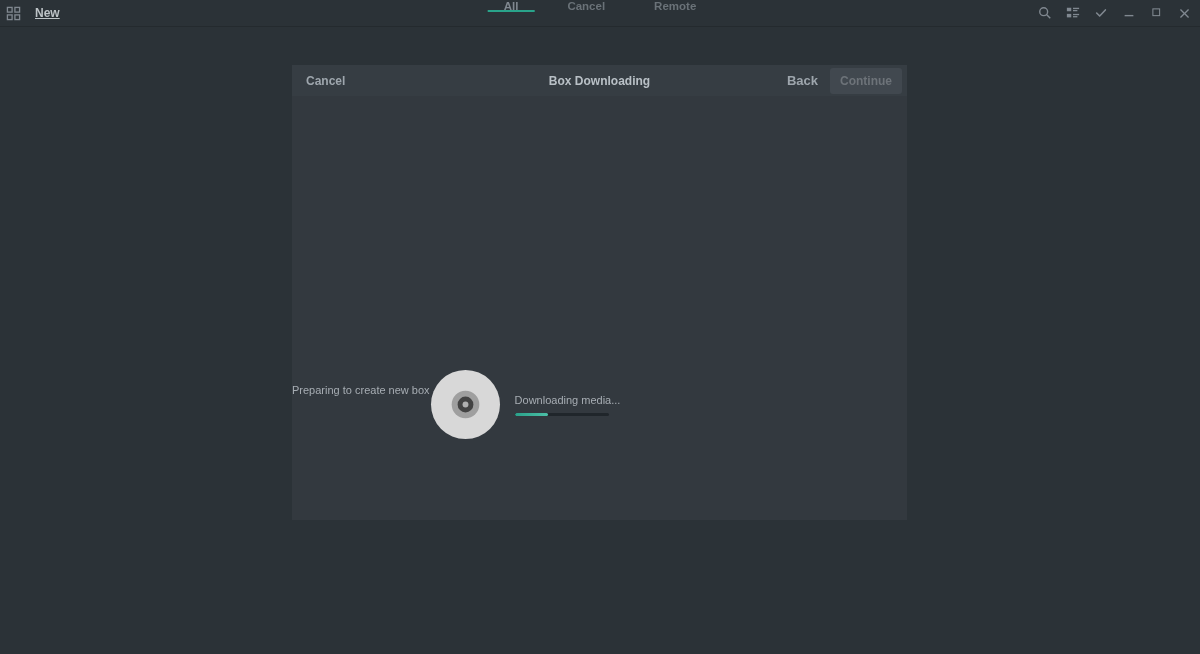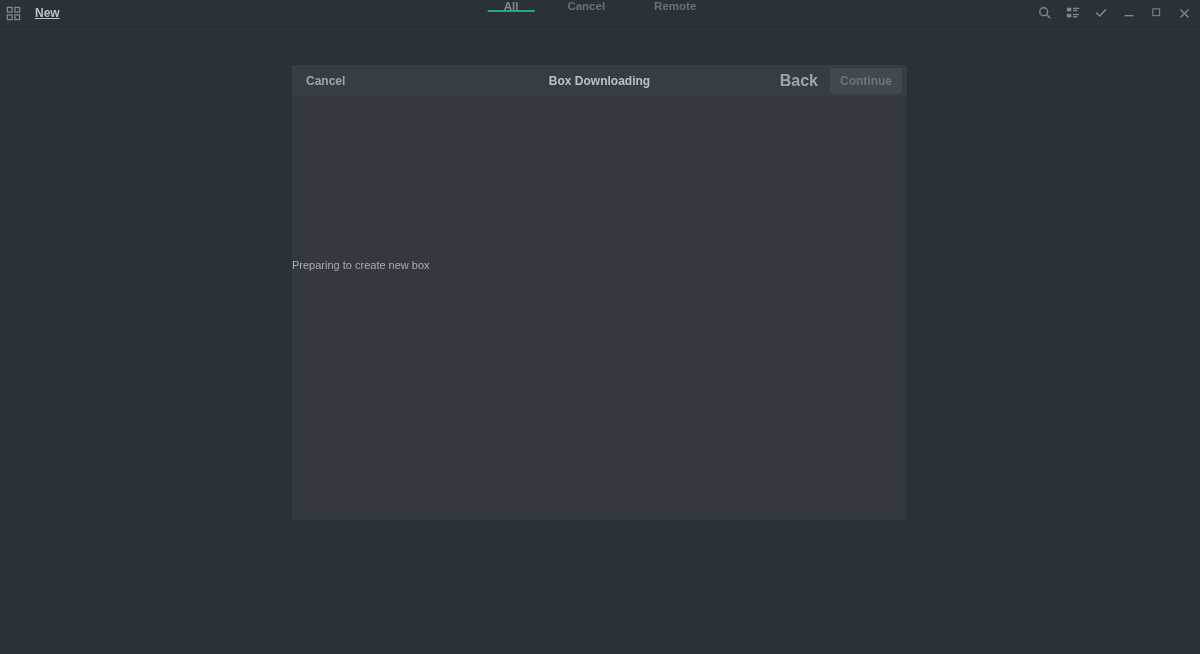--- a/index.html
+++ b/index.html
@@ -128,35 +128,36 @@
       right: 5px;
       display: flex;
       align-items: center;
       gap: 4px;
     }
     .dh-back {
       color: #9ea6ad;
       font-weight: bold;
       padding: 6px 8px;
       cursor: pointer;
-      font-size: 16px;
+      font-size: 13px;
     }
     .dh-continue {
       background: #41484f;
       color: #6d7379;
       font-weight: bold;
       padding: 6px 10px;
       border-radius: 3px;
       cursor: default;
       font-size: 12px;
     }
     .dialog-body {
       flex: 1;
       display: flex;
       flex-direction: row;
+      align-items: center;
       padding-top: 163px;
     }
     .prepare-text {
       color: #a7adb3;
       font-size: 11px;
     }
     .download-row {
       margin-top: 30px;
       display: flex;
       align-items: center;
@@ -259,14 +260,30 @@
   <div class="dialog-header">
     <span class="dh-cancel">Cancel</span>
     <span class="dh-title">Box Downloading</span>
     <div class="dh-right">
       <span class="dh-back">Back</span>
       <span class="dh-continue">Continue</span>
     </div>
   </div>
   <div class="dialog-body">
     <div class="prepare-text">Preparing to create new box</div>
+    <div class="download-row">
+      <div class="disc">
+        <svg viewBox="0 0 72 72" width="71" height="71">
+          <circle cx="36" cy="36" r="35" fill="#d8d8d8"></circle>
+          <circle cx="36" cy="36" r="14" fill="#9f9f9f"></circle>
+          <circle cx="36" cy="36" r="8" fill="#434343"></circle>
+          <circle cx="36" cy="36" r="3" fill="#b0b0b0"></circle>
+        </svg>
+      </div>
+      <div class="dl-col">
+        <div class="dl-text">Downloading media...</div>
+        <div class="progress">
+          <div class="progress-fill"></div>
+        </div>
+      </div>
+    </div>
   </div>
 </div>
 
 </body></html>

